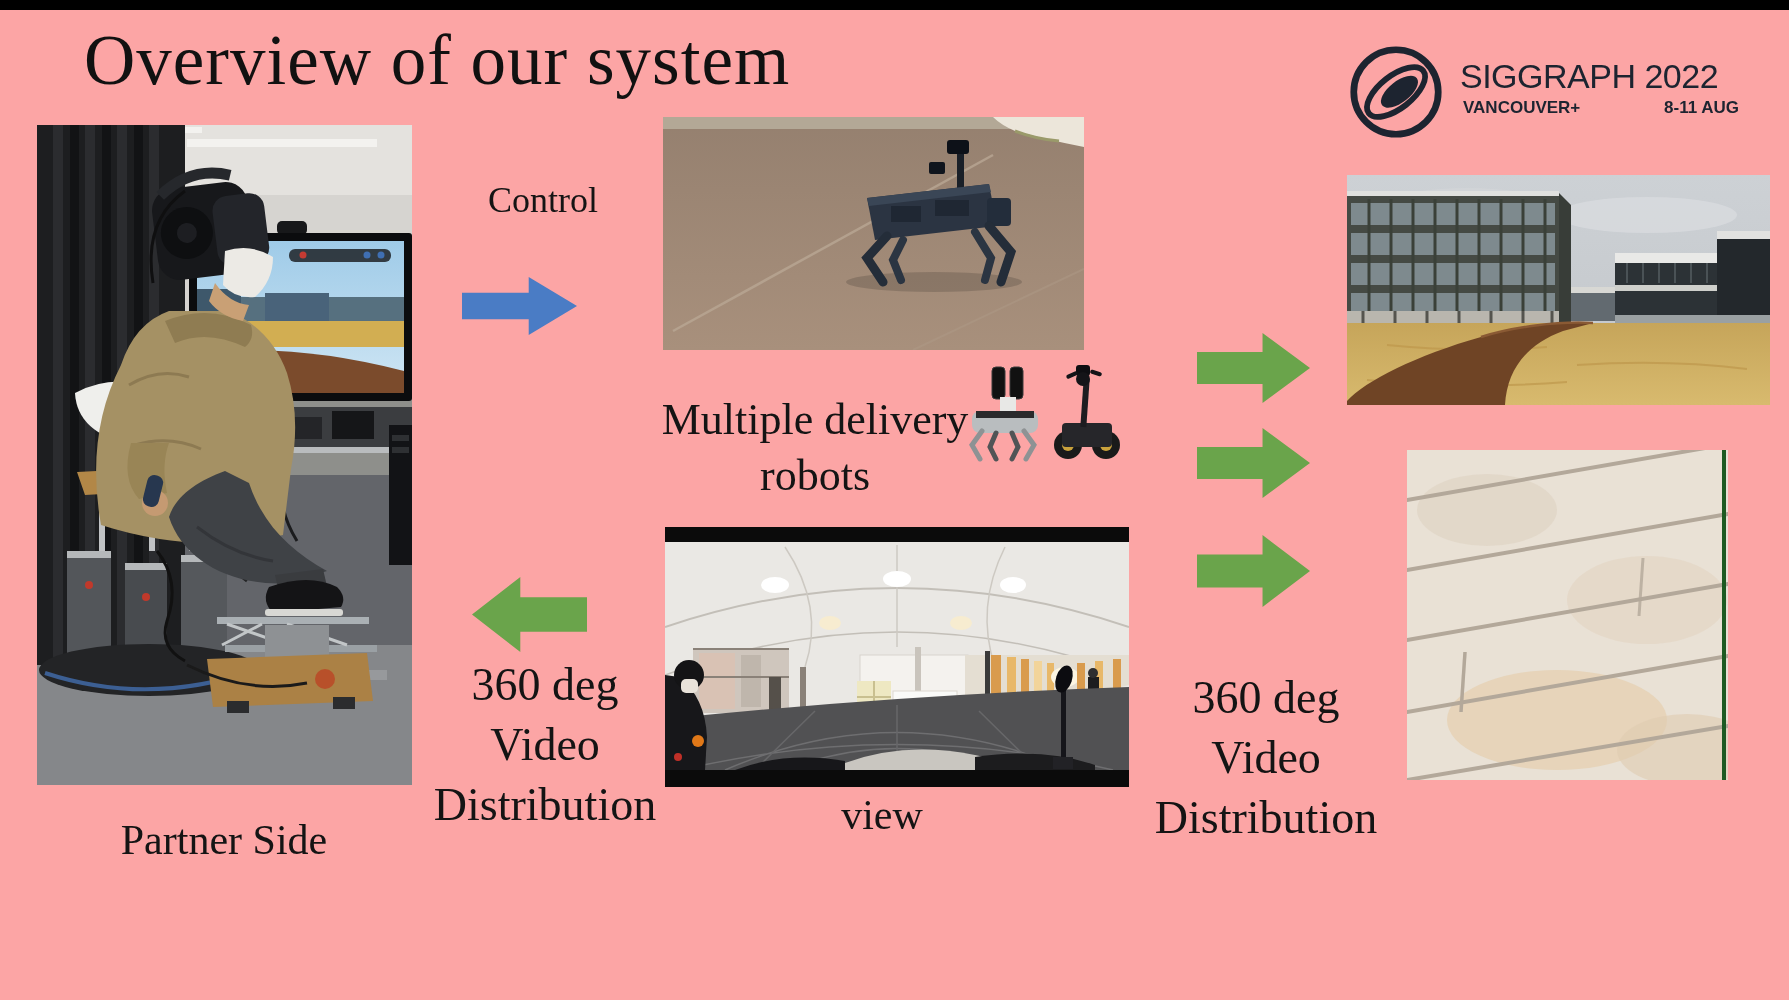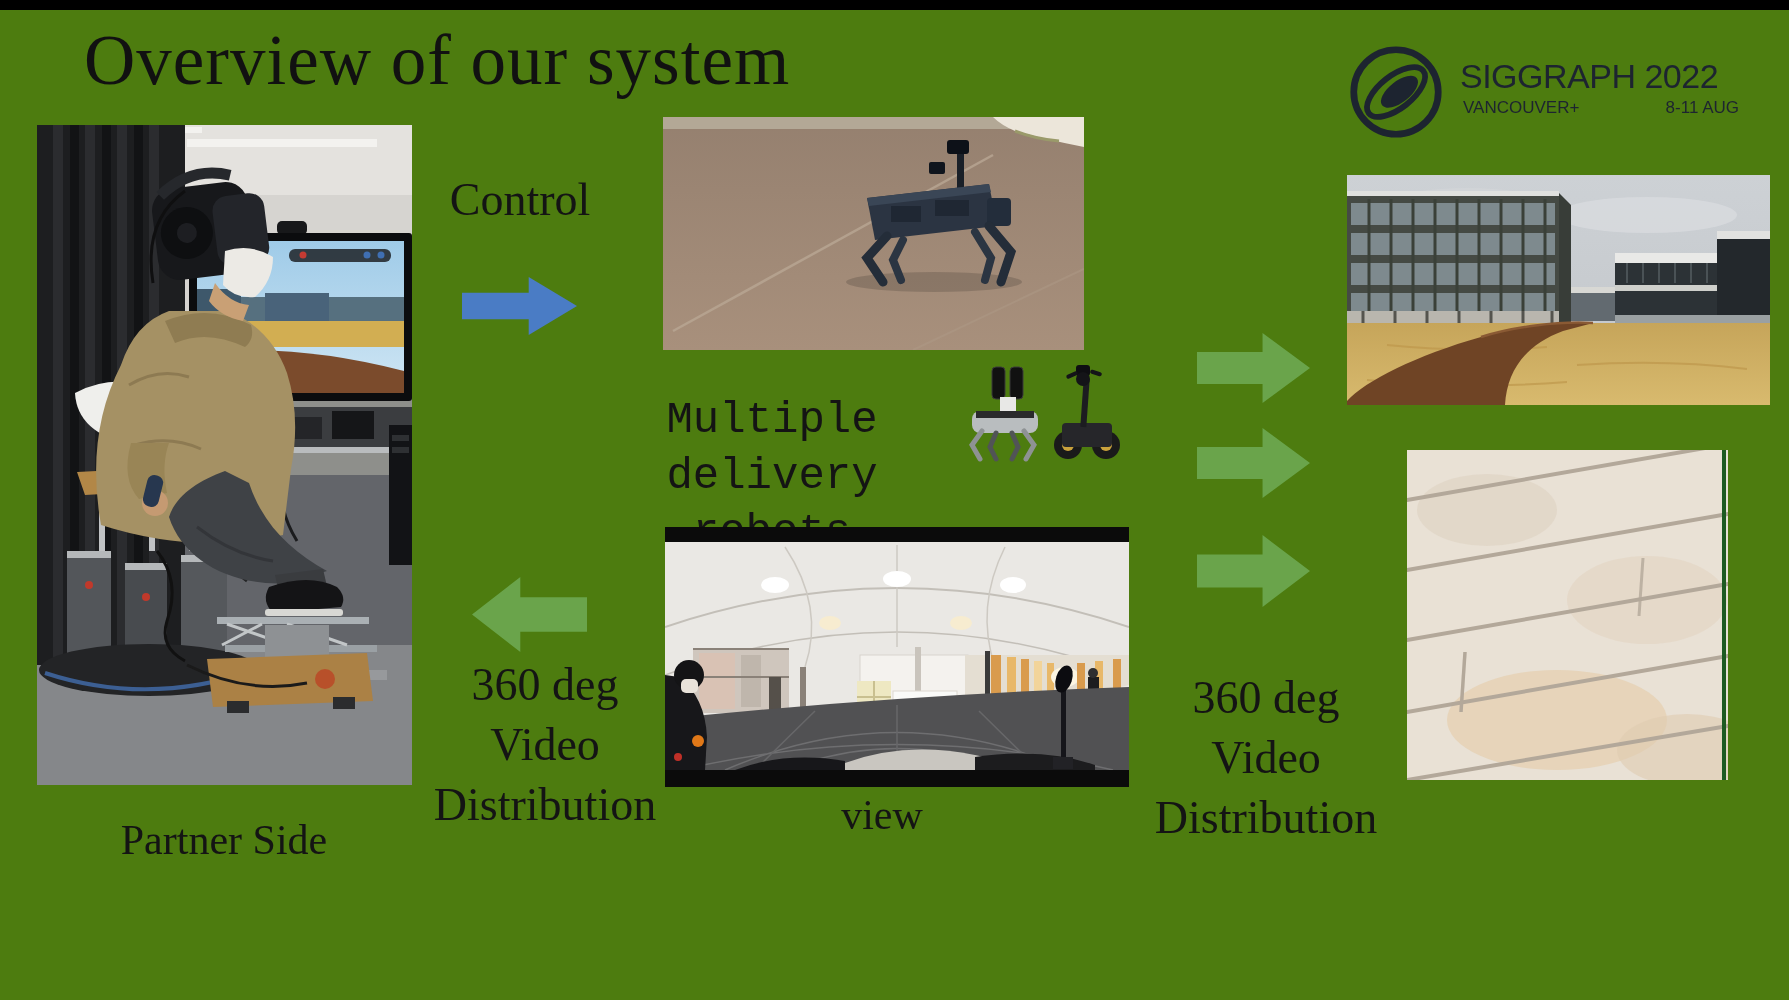--- a/index.html
+++ b/index.html
@@ -1,42 +1,42 @@
 <!DOCTYPE html>
 <html><head>
 <meta charset="utf-8">
 <style>
   html,body{margin:0;padding:0;background:#fff;}
-  #slide{position:relative;width:1789px;height:1000px;background:#4d7c0f;overflow:hidden;
+  #slide{position:relative;width:1789px;height:1000px;background:#fca5a5;overflow:hidden;
          font-family:"Liberation Serif",serif;color:#111;}
   .abs{position:absolute;}
   .photo{position:absolute;overflow:hidden;}
   .photo svg{display:block;width:100%;height:100%;}
   .serif-label{font-family:"Liberation Serif",serif;color:#141414;text-align:center;}
   #top-bar{left:0;top:0;width:1789px;height:10px;background:#000;}
   #title{left:84px;top:20px;font-size:71px;letter-spacing:1px;white-space:nowrap;}
-  #control-label{left:400px;top:170px;width:240px;font-size:46px;line-height:60px;}
-  #robots-label{left:582px;top:392px;width:380px;font-size:44px;line-height:56px;font-family:Liberation Mono, monospace;}
+  #control-label{left:423px;top:170px;width:240px;font-size:36px;line-height:60px;}
+  #robots-label{left:625px;top:392px;width:380px;font-size:44px;line-height:56px;}
   #view-label{left:682px;top:788px;width:400px;font-size:42px;line-height:55px;}
   #dist-left{left:395px;top:655px;width:300px;font-size:46px;line-height:60px;}
   #dist-right{left:1116px;top:668px;width:300px;font-size:46px;line-height:60px;}
   #partner-label{left:74px;top:812px;width:300px;font-size:42px;line-height:56px;}
   .arrow-right{background:#6aa44b;clip-path:polygon(0% 27%,58% 27%,58% 0%,100% 50%,58% 100%,58% 73%,0% 73%);}
   .arrow-left{background:#6aa44b;clip-path:polygon(100% 27%,42% 27%,42% 0%,0% 50%,42% 100%,42% 73%,100% 73%);}
   #arrow-control{left:462px;top:277px;width:115px;height:58px;background:#4a7cc5;
       clip-path:polygon(0% 27%,58% 27%,58% 0%,100% 50%,58% 100%,58% 73%,0% 73%);}
   #arrow-dist-left{left:472px;top:577px;width:115px;height:75px;}
   #g-arrow-1{left:1197px;top:333px;width:113px;height:70px;}
   #g-arrow-2{left:1197px;top:428px;width:113px;height:70px;}
   #g-arrow-3{left:1197px;top:535px;width:113px;height:72px;}
   #logo{left:1348px;top:44px;width:96px;height:96px;}
   #logo-name{left:1460px;top:57px;width:300px;font-family:"Liberation Sans",sans-serif;
       font-weight:normal;font-size:34px;letter-spacing:-0.5px;color:#1d2430;white-space:nowrap;}
   #logo-sub{left:1463px;top:98px;width:276px;display:flex;justify-content:space-between;
-      font-family:"Liberation Sans",sans-serif;font-weight:normal;font-size:17px;color:#1d2430;}
+      font-family:"Liberation Sans",sans-serif;font-weight:bold;font-size:17px;color:#1d2430;}
   #photo-partner{left:37px;top:125px;width:375px;height:660px;}
   #photo-dog{left:663px;top:117px;width:421px;height:233px;}
   #photo-robots{left:962px;top:363px;width:160px;height:100px;}
   #photo-pano{left:665px;top:527px;width:464px;height:260px;}
   #photo-campus{left:1347px;top:175px;width:423px;height:230px;}
   #photo-floor{left:1407px;top:450px;width:321px;height:330px;}
 </style>
 </head>
 <body>
 

